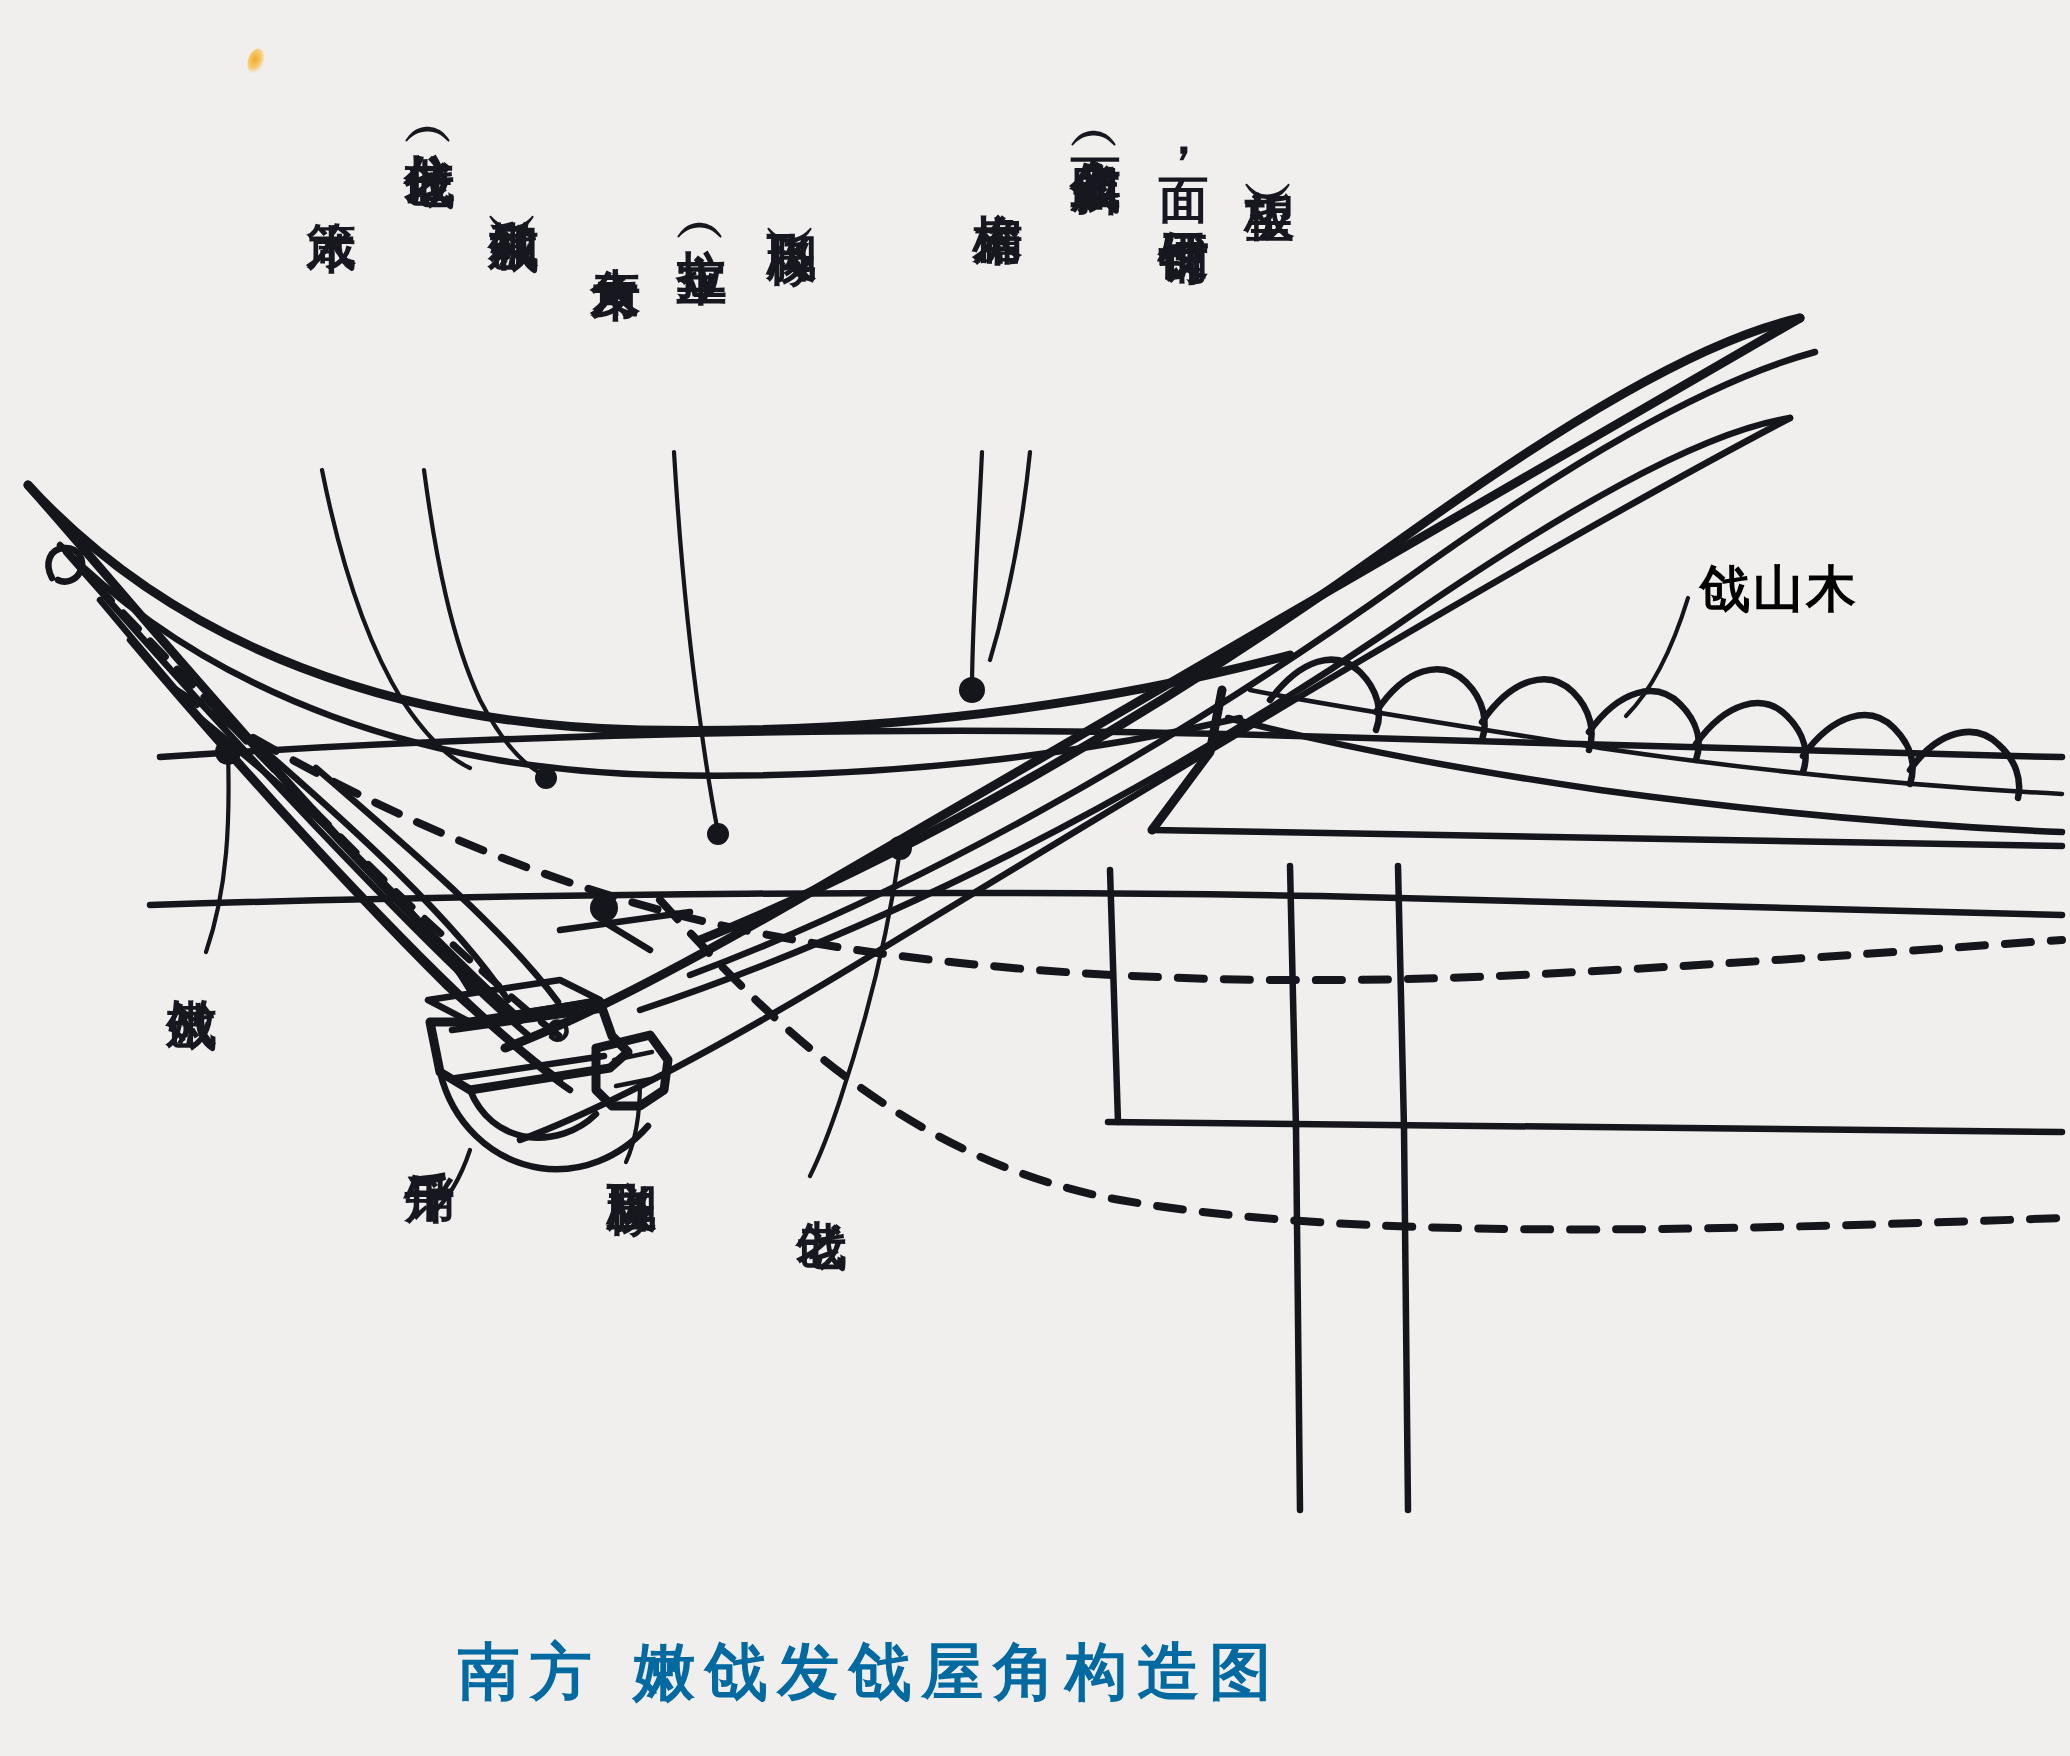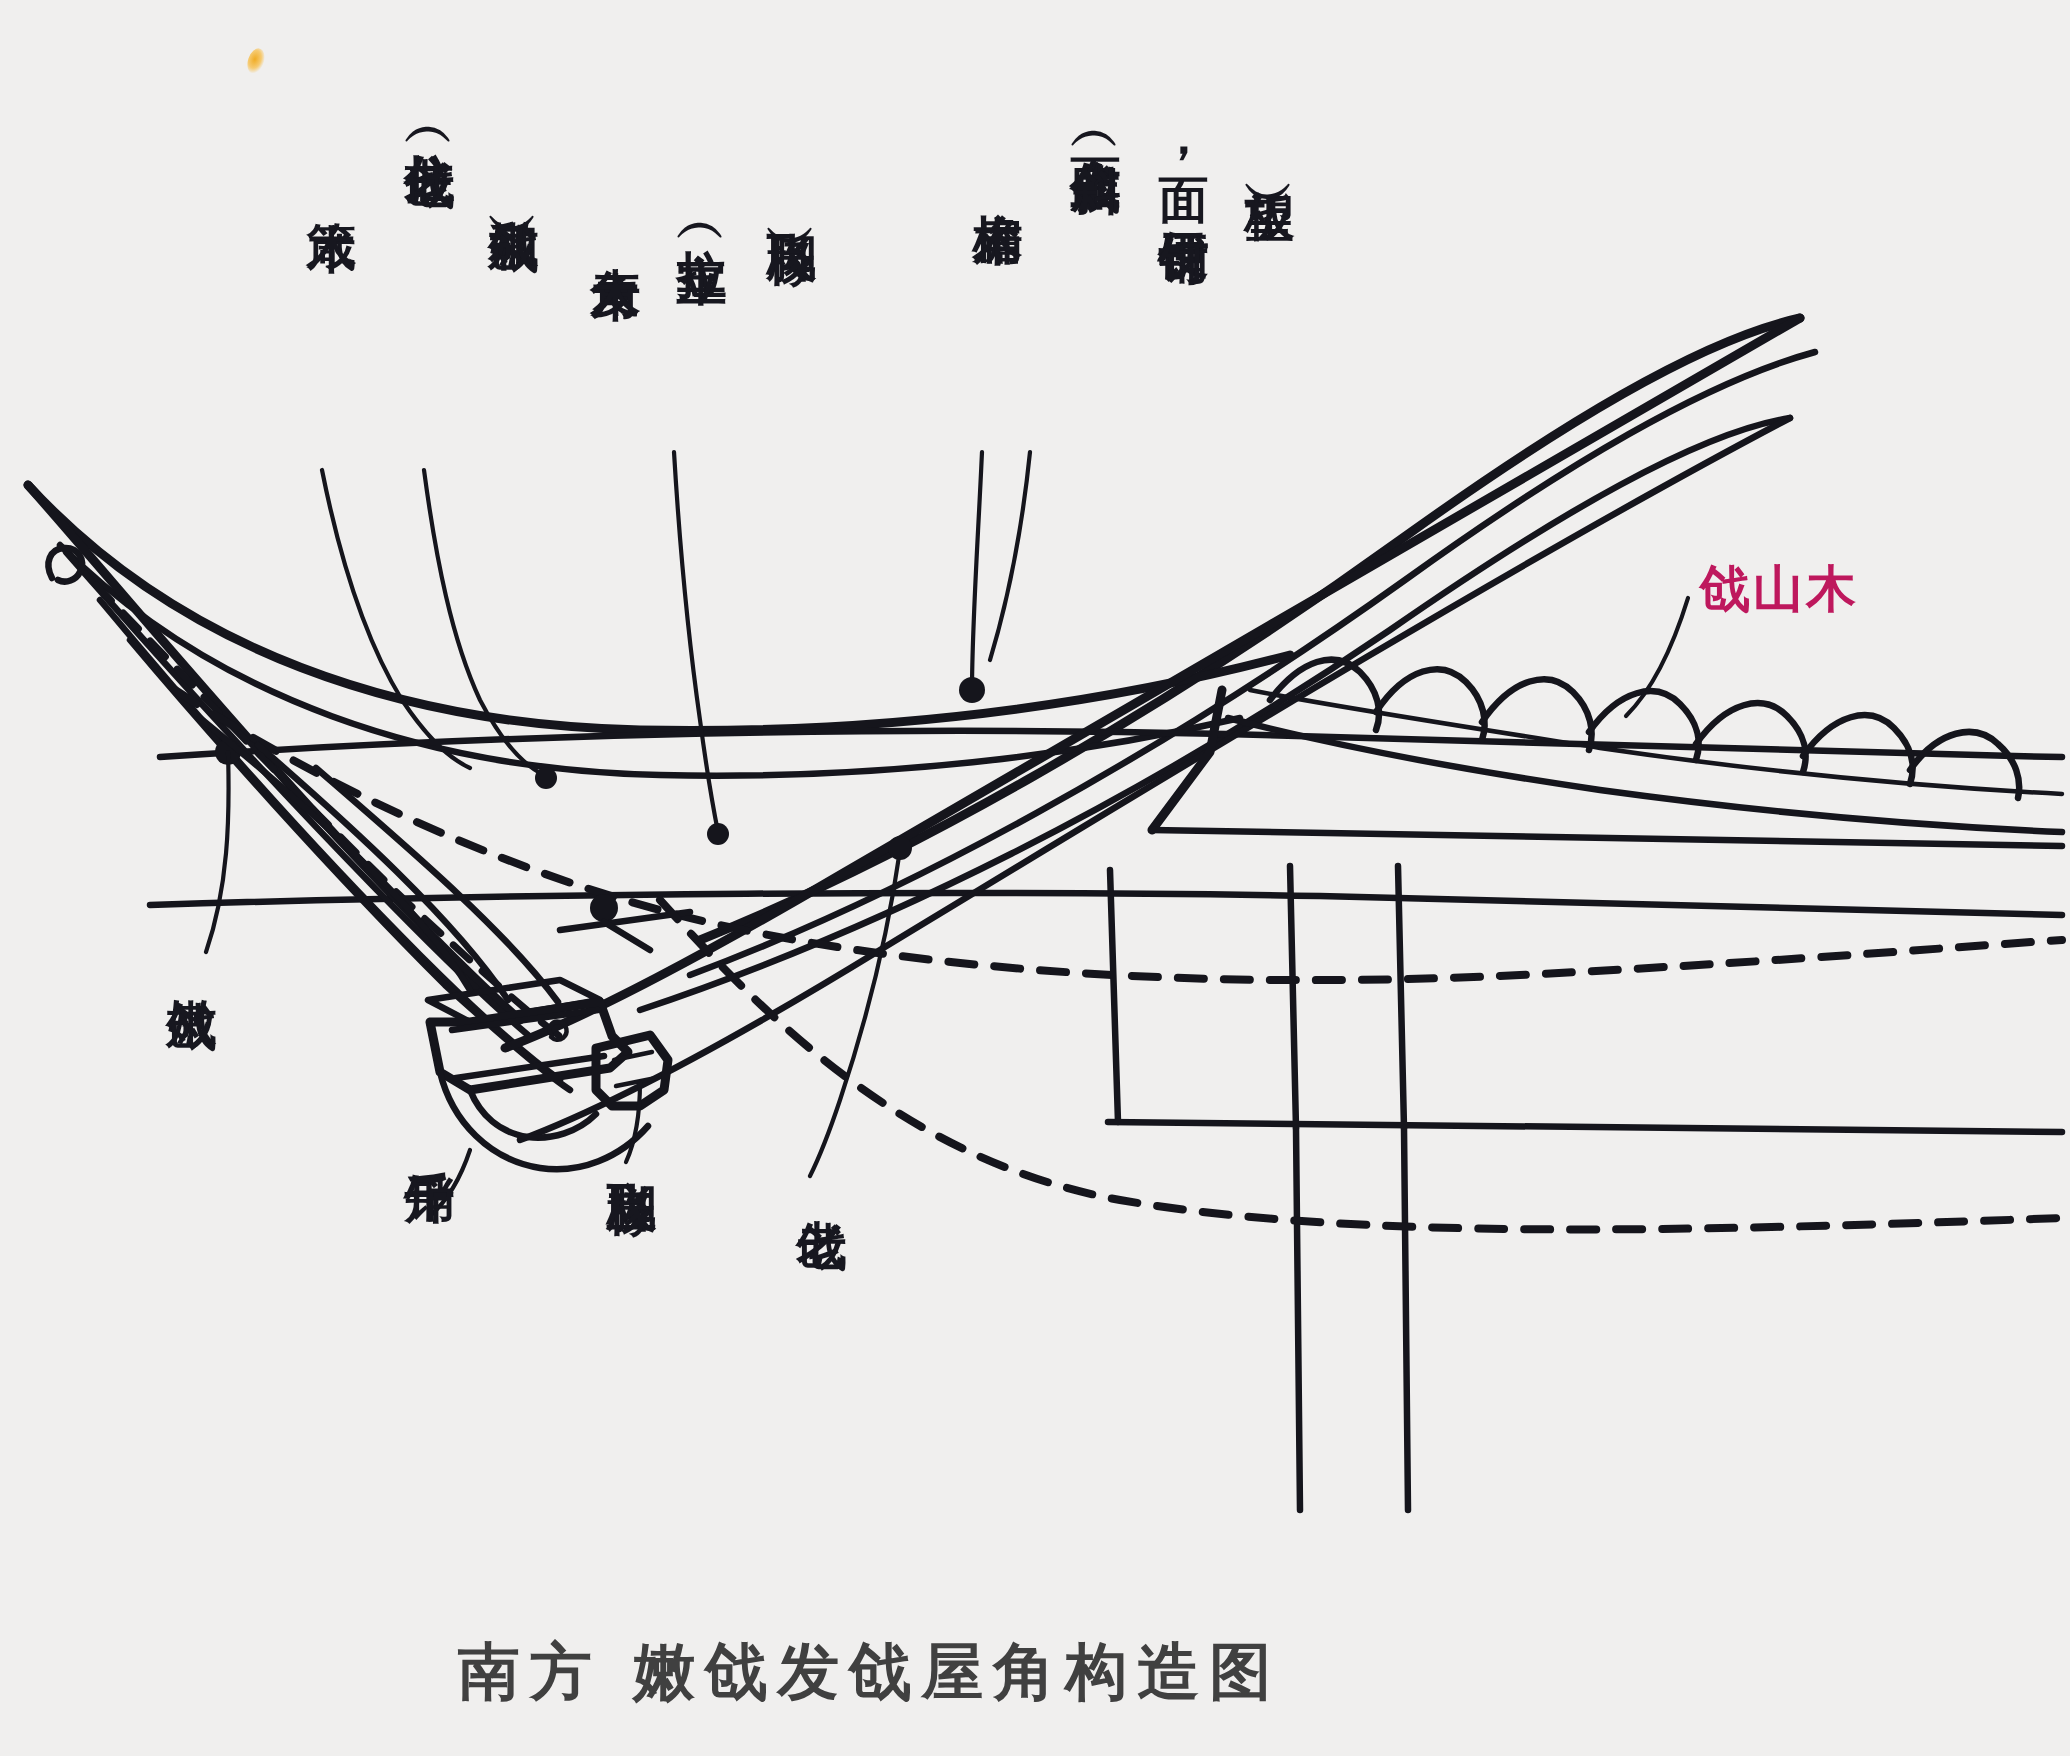--- a/index.html
+++ b/index.html
@@ -35,36 +35,36 @@
     color: #17171f;
     letter-spacing: 2px;
     line-height: 1.02;
     white-space: nowrap;
     user-select: none;
   }
   .hlabel {
     position: absolute;
     font-family: "DejaVu Sans", "Liberation Sans", sans-serif;
     font-weight: 700;
-    color: #be185d;
+    color: #000000;
     letter-spacing: 3px;
     white-space: nowrap;
     user-select: none;
   }
   #title {
     position: absolute;
     left: 0;
     top: 1630px;
     width: 1739px;
     text-align: center;
     font-family: "DejaVu Sans", "Liberation Sans", sans-serif;
     font-weight: 700;
     font-size: 62px;
     letter-spacing: 10px;
-    color: #404040;
+    color: #0369a1;
     user-select: none;
   }
   .speck {
     position: absolute;
     width: 16px;
     height: 26px;
     background: radial-gradient(ellipse at 40% 45%, #f0a000 0%, #f7c45c 45%, rgba(240,160,0,0) 72%);
     opacity: .85;
     border-radius: 50%;
     transform: rotate(18deg);

